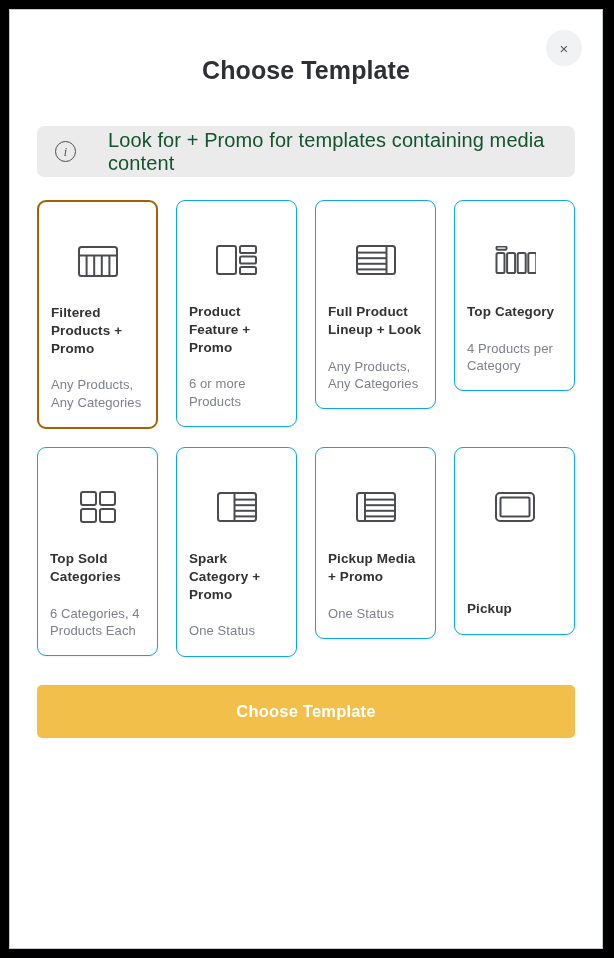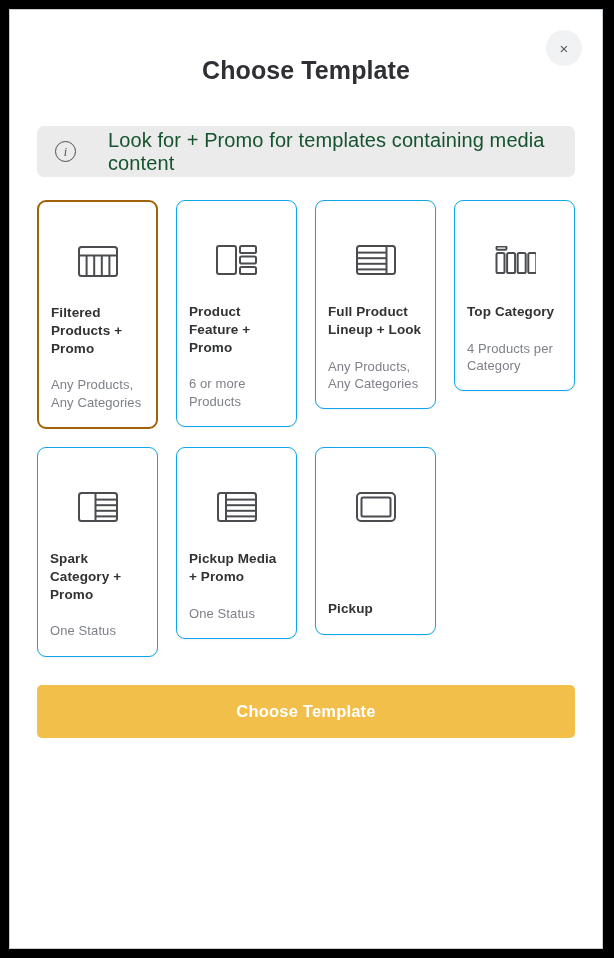--- a/index.html
+++ b/index.html
@@ -247,20 +247,34 @@
           <rect x="23.7" y="7" width="8" height="20" rx="1.6"></rect>
           <rect x="34.3" y="7" width="8" height="20" rx="1.6"></rect>
         </svg>
       </div>
       <div class="tpl-body">
         <div class="tpl-name">Top Category</div>
         <div class="tpl-desc">4 Products per Category</div>
       </div>
     </div>
 
+    <div class="tpl-card">
+      <div class="tpl-icon-wrap">
+        <svg width="36" height="32" viewBox="0 0 36 32" fill="none" stroke="#4a4c50" stroke-width="2">
+          <rect x="1" y="1" width="15" height="13" rx="2"></rect>
+          <rect x="20" y="1" width="15" height="13" rx="2"></rect>
+          <rect x="1" y="18" width="15" height="13" rx="2"></rect>
+          <rect x="20" y="18" width="15" height="13" rx="2"></rect>
+        </svg>
+      </div>
+      <div class="tpl-body">
+        <div class="tpl-name">Top Sold Categories</div>
+        <div class="tpl-desc">6 Categories, 4 Products Each</div>
+      </div>
+    </div>
 
     <div class="tpl-card">
       <div class="tpl-icon-wrap">
         <svg width="40" height="30" viewBox="0 0 40 30" fill="none" stroke="#4a4c50" stroke-width="2">
           <rect x="1" y="1" width="38" height="28" rx="2.5"></rect>
           <line x1="17.5" y1="1" x2="17.5" y2="29"></line>
           <line x1="17.5" y1="7.6" x2="39" y2="7.6"></line>
           <line x1="17.5" y1="13.2" x2="39" y2="13.2"></line>
           <line x1="17.5" y1="18.8" x2="39" y2="18.8"></line>
           <line x1="17.5" y1="24.4" x2="39" y2="24.4"></line>

